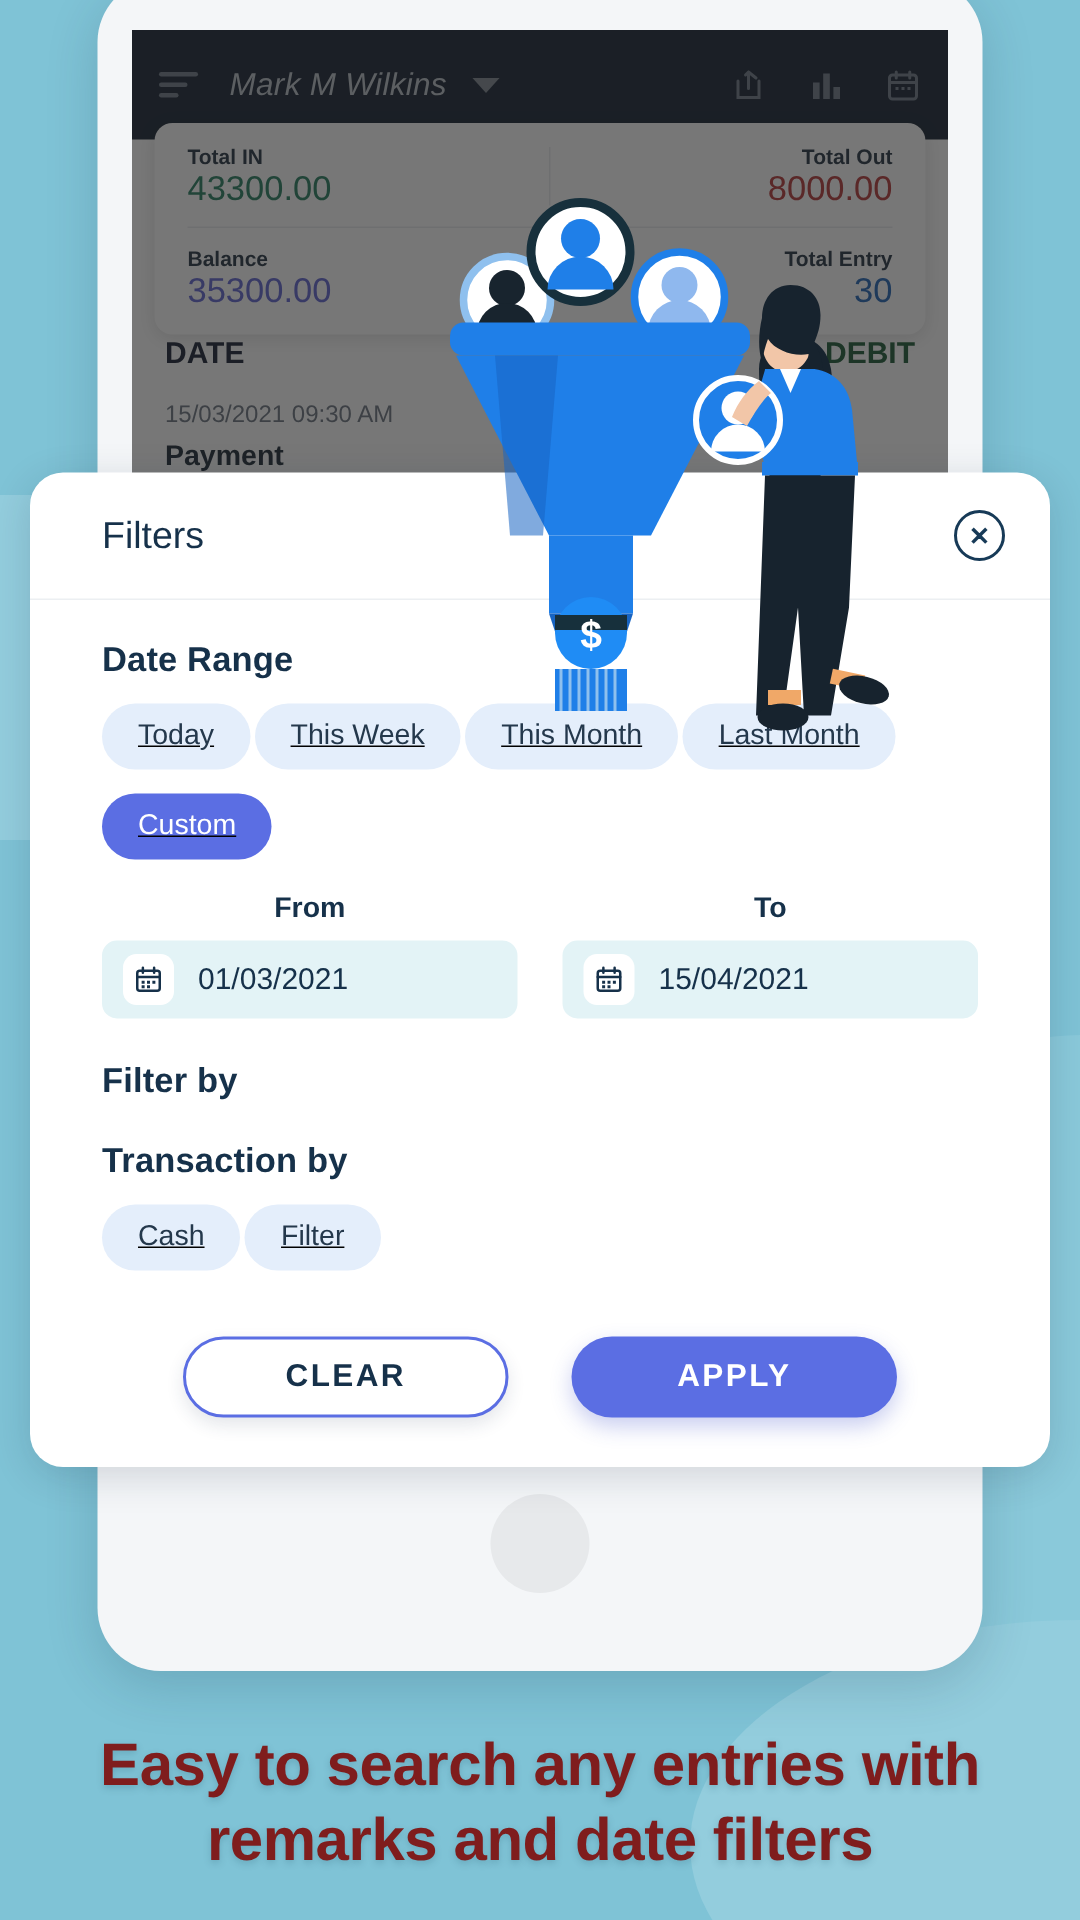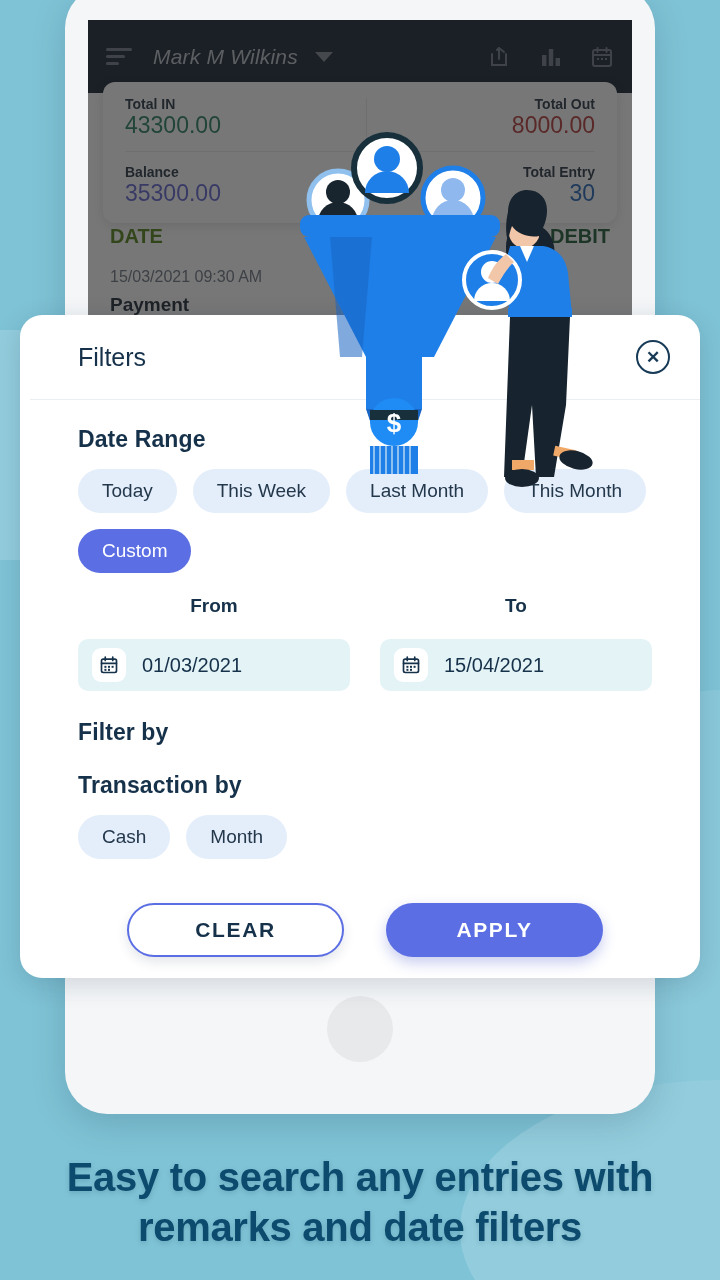--- a/index.html
+++ b/index.html
@@ -92,21 +92,21 @@
   .divider-v {
     width: 1px; background: #e8eaed; align-self: stretch; margin: 2px 0;
   }
 
   
   .list-head {
     position: absolute; left: 22px; right: 22px; top: 205px;
     display: flex; justify-content: space-between;
     font-size: 20px; font-weight: bold;
   }
-  .list-head .date  { color: #4d7c0f; }
+  .list-head .date  { color: #0f172a; }
   .list-head .debit { color: #14532d; margin-left: 16px; }
   .txn {
     position: absolute; left: 22px; right: 22px; top: 248px;
   }
   .txn .when { font-size: 16px; color: #66707c; }
   .txn .what { font-size: 19px; font-weight: bold; color: #14202e; margin-top: 8px; }
 
   
   .scrim {
     position: absolute; left: 0; top: 0; width: 544px; height: 955px;
@@ -114,52 +114,51 @@
   }
 
   
   .dialog {
     position: absolute; left: 20px; top: 315px; width: 680px; height: 663px;
     background: #ffffff;
     border-radius: 22px;
     box-shadow: 0 6px 26px rgba(20,40,60,.16);
     overflow: hidden;
     z-index: 40;
-    padding-left: 10px;
   }
   .dlg-head {
     height: 85px; display: flex; align-items: center;
     padding: 0 30px 0 48px; border-bottom: 1px solid #eceff2;
     position: relative;
   }
   .dlg-title { font-size: 25px; color: #16314a; }
   .close-btn {
     margin-left: auto; width: 34px; height: 34px;
     border-radius: 50%; border: 2.5px solid #173a57;
     display: flex; align-items: center; justify-content: center;
     color: #173a57; font-size: 17px; font-weight: bold; line-height: 1;
   }
   .dlg-body { padding: 26px 48px 0; position: relative; }
 
   .sect-title {
     font-size: 23px; font-weight: bold; color: #16314a; letter-spacing: .1px;
   }
-  .chips { display: flex; flex-wrap: wrap; gap: 16px; margin-top: 16px; }
+  .chips { display: flex; flex-wrap: wrap; gap: 3px; margin-top: 16px; text-decoration: underline; }
   .chip {
     background: #e4eefb; color: #24384c;
     border-radius: 22px; padding: 11px 24px; font-size: 19px;
     white-space: nowrap;
   }
   .chip.sel { background: #5b6ee3; color: #ffffff; }
 
   .range { display: flex; gap: 30px; margin-top: 22px; }
   .range-col { flex: 1; }
   .range-lbl { text-align: center; font-size: 19px; font-weight: bold; color: #16314a; }
   .date-field {
-    margin-top: 22px; height: 52px; border-radius: 10px;
+    margin-top: 10px; height: 52px; border-radius: 10px;
     background: #e3f3f6; display: flex; align-items: center; padding: 0 14px;
   }
   .cal-badge {
     width: 34px; height: 34px; border-radius: 9px; background: #ffffff;
     display: flex; align-items: center; justify-content: center; flex: 0 0 auto;
   }
   .date-val { margin-left: 16px; font-size: 20px; color: #16314a; }
 
   .actions {
     display: flex; justify-content: center; gap: 42px; margin-top: 44px;
@@ -174,21 +173,21 @@
     box-shadow: 0 5px 12px rgba(30,50,80,.12);
   }
   .btn.apply {
     background: #5b6ee3; color: #ffffff;
     box-shadow: 0 6px 14px rgba(60,80,200,.28);
   }
 
   
   .caption {
     position: absolute; left: 0; right: 0; top: 1152px;
-    text-align: center; color: #0c4a6e;
+    text-align: center; color: #7f1d1d;
     font-size: 40px; font-weight: bold; line-height: 1.25;
     letter-spacing: -.3px;
     text-shadow: 0 2px 5px rgba(40,90,110,.25);
   }
 </style>
 </head>
 <body>
 
 <div class="bg">
   <div class="wave w1"></div>
@@ -333,22 +332,22 @@
     <div class="dlg-title">Filters</div>
     <div class="close-btn">✕</div>
   </div>
 
   <div class="dlg-body">
 
     <div class="sect-title">Date Range</div>
     <div class="chips">
       <div class="chip">Today</div>
       <div class="chip">This Week</div>
+      <div class="chip">This Month</div>
       <div class="chip">Last Month</div>
-      <div class="chip">This Month</div>
     </div>
     <div class="chips">
       <div class="chip sel">Custom</div>
     </div>
 
     <div class="range">
       <div class="range-col">
         <div class="range-lbl">From</div>
         <div class="date-field">
           <div class="cal-badge">
@@ -382,21 +381,21 @@
           <div class="date-val">15/04/2021</div>
         </div>
       </div>
     </div>
 
     <div class="sect-title" style="margin-top:28px;">Filter by</div>
 
     <div class="sect-title" style="margin-top:26px;">Transaction by</div>
     <div class="chips">
       <div class="chip">Cash</div>
-      <div class="chip">Month</div>
+      <div class="chip">Filter</div>
     </div>
 
     <div class="actions">
       <div class="btn clear">CLEAR</div>
       <div class="btn apply">APPLY</div>
     </div>
 
   </div>
 </div>
 

